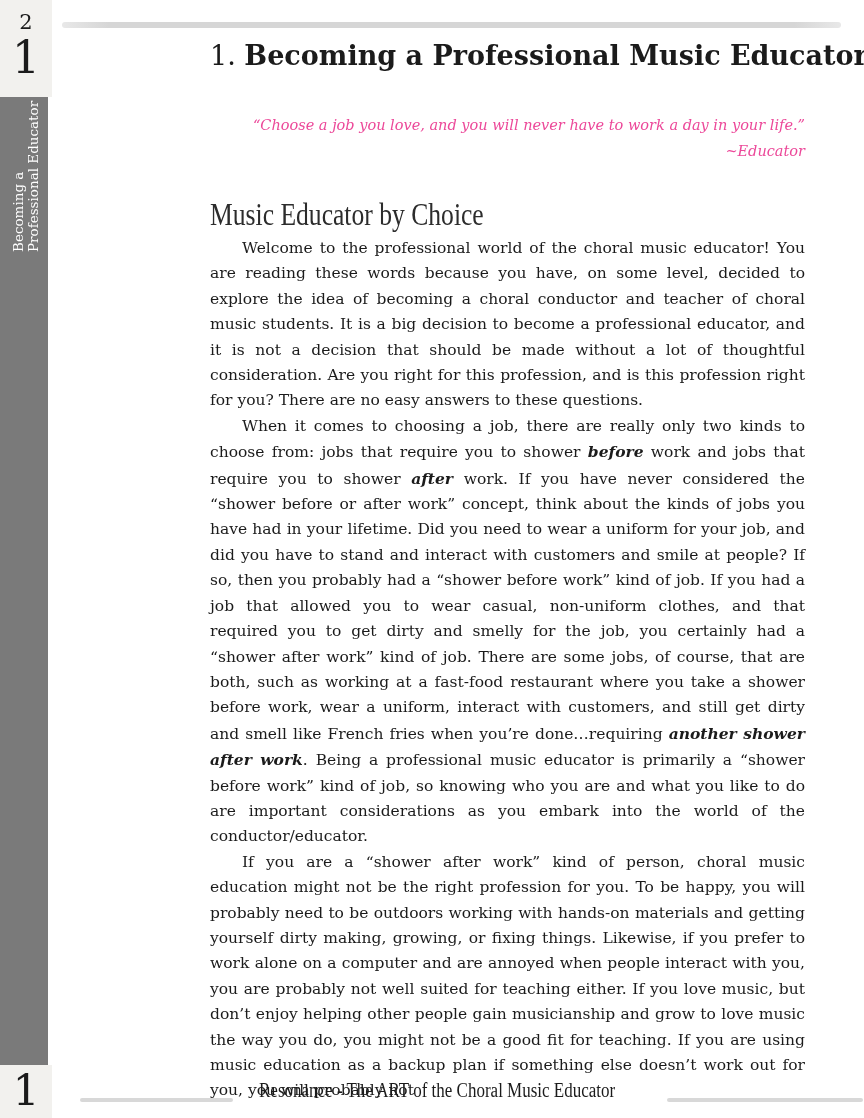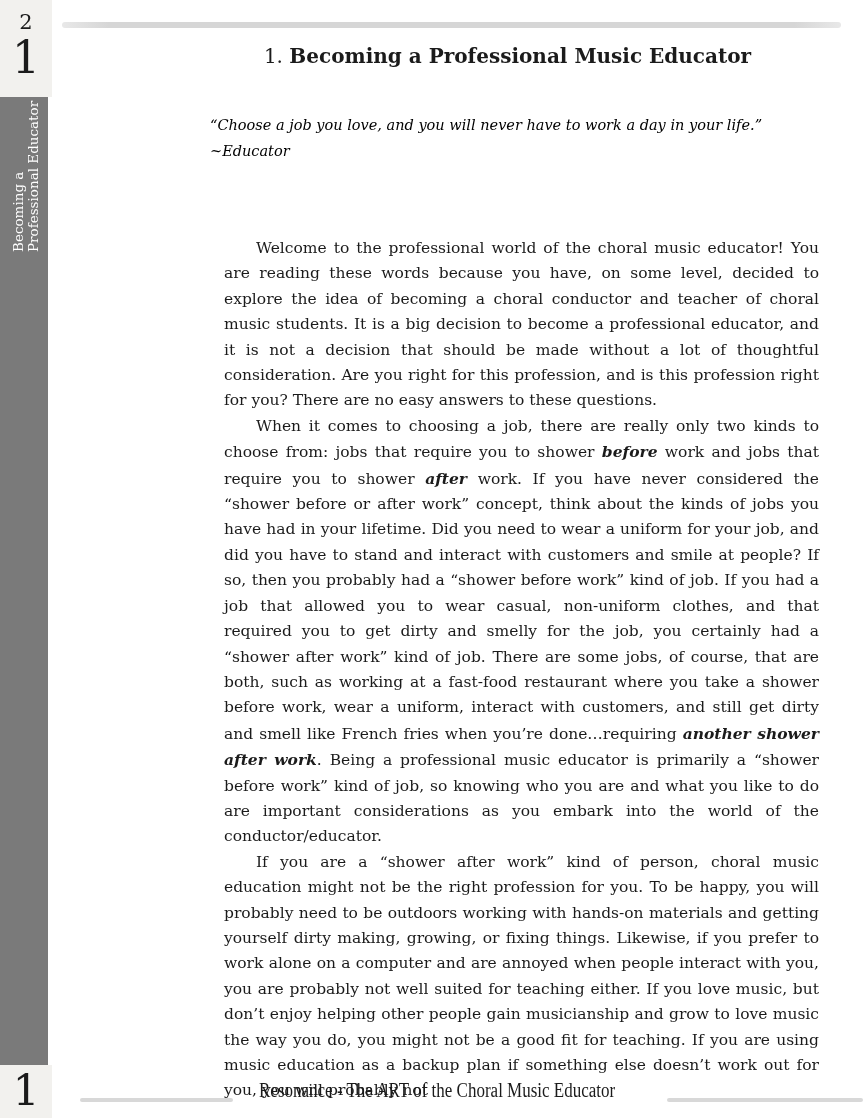--- a/index.html
+++ b/index.html
@@ -52,33 +52,33 @@
   .top-rule {
     position: absolute; left: 62px; top: 22px;
     width: 779px; height: 6px;
     background: linear-gradient(90deg, #e8e8e8, #d6d6d6 6%, #d6d6d6 94%, #e8e8e8);
     border-radius: 3px;
   }
   .chapter-title {
     position: absolute; left: 210px; top: 42px;
     width: 595px;
     text-align: center;
-    font-size: 20px; line-height: 28px;
+    font-size: 27px; line-height: 28px;
     white-space: nowrap;
   }
   .chapter-title .num  { font-weight: 400; }
   .chapter-title .main { font-weight: 700; }
 
   .epigraph {
     position: absolute; left: 210px; top: 112px;
     width: 595px;
-    text-align: left;
+    text-align: right;
     font-style: italic;
     font-size: 14.5px; line-height: 26px;
-    color: #000000;
+    color: #ec4899;
   }
 
   
   .section-heading { position: absolute; left: 210px; top: 195px; width: 595px; }
   .sh-inner {
     display: inline-block;
     font-family: "Liberation Serif", serif;
     font-weight: 400;
     font-size: 32px; line-height: 38px;
     color: #2c2c2c;
@@ -87,21 +87,20 @@
     white-space: nowrap;
   }
 
   
   .body-col {
     position: absolute; left: 210px; top: 236px;
     width: 595px;
     text-align: justify;
     font-size: 15.5px;
     line-height: 25.4px;
-    margin-left: 14px;
   }
   .body-col p { margin: 0; text-indent: 32px; }
   .body-col em { font-style: italic; font-weight: bold; }
 
   
   .page-footer {
     position: absolute; left: 80px; top: 1078px;
     width: 783px; height: 24px;
     display: flex; align-items: flex-end;
   }
@@ -145,20 +144,23 @@
   <div class="chapter-title">
     <span class="num">1.</span>
     <span class="main">Becoming a Professional Music Educator</span>
   </div>
 
   <div class="epigraph">
     <div>“Choose a job you love, and you will never have to work a day in your life.”</div>
     <div>~Educator</div>
   </div>
 
+  <div class="section-heading">
+    <span class="sh-inner">Music Educator by Choice</span>
+  </div>
 
   <div class="body-col" id="body-col">
       <p><span>Welcome to the professional world of the choral music educator! You are reading these words because you have, on some level, decided to explore the idea of becoming a choral conductor and teacher of choral music students. It is a big decision to become a professional educator, and it is not a decision that should be made without a lot of thoughtful consideration. Are you right for this profession, and is this profession right for you? There are no easy answers to these questions.</span></p>
       <p><span>When it comes to choosing a job, there are really only two kinds to choose from: jobs that require you to shower </span><em>before</em><span> work and jobs that require you to shower </span><em>after</em><span> work. If you have never considered the “shower before or after work” concept, think about the kinds of jobs you have had in your lifetime. Did you need to wear a uniform for your job, and did you have to stand and interact with customers and smile at people? If so, then you probably had a “shower before work” kind of job. If you had a job that allowed you to wear casual, non-uniform clothes, and that required you to get dirty and smelly for the job, you certainly had a “shower after work” kind of job. There are some jobs, of course, that are both, such as working at a fast-food restaurant where you take a shower before work, wear a uniform, interact with customers, and still get dirty and smell like French fries when you’re done…requiring </span><em>another shower after work</em><span>. Being a professional music educator is primarily a “shower before work” kind of job, so knowing who you are and what you like to do are important considerations as you embark into the world of the conductor/educator.</span></p>
       <p><span>If you are a “shower after work” kind of person, choral music education might not be the right profession for you. To be happy, you will probably need to be outdoors working with hands-on materials and getting yourself dirty making, growing, or fixing things. Likewise, if you prefer to work alone on a computer and are annoyed when people interact with you, you are probably not well suited for teaching either. If you love music, but don’t enjoy helping other people gain musicianship and grow to love music the way you do, you might not be a good fit for teaching. If you are using music education as a backup plan if something else doesn’t work out for you, you will probably not</span></p>
     </div>
 
   <div class="page-footer">
     <div class="frule frule-left"></div>
     <div class="footer-text-wrap">

